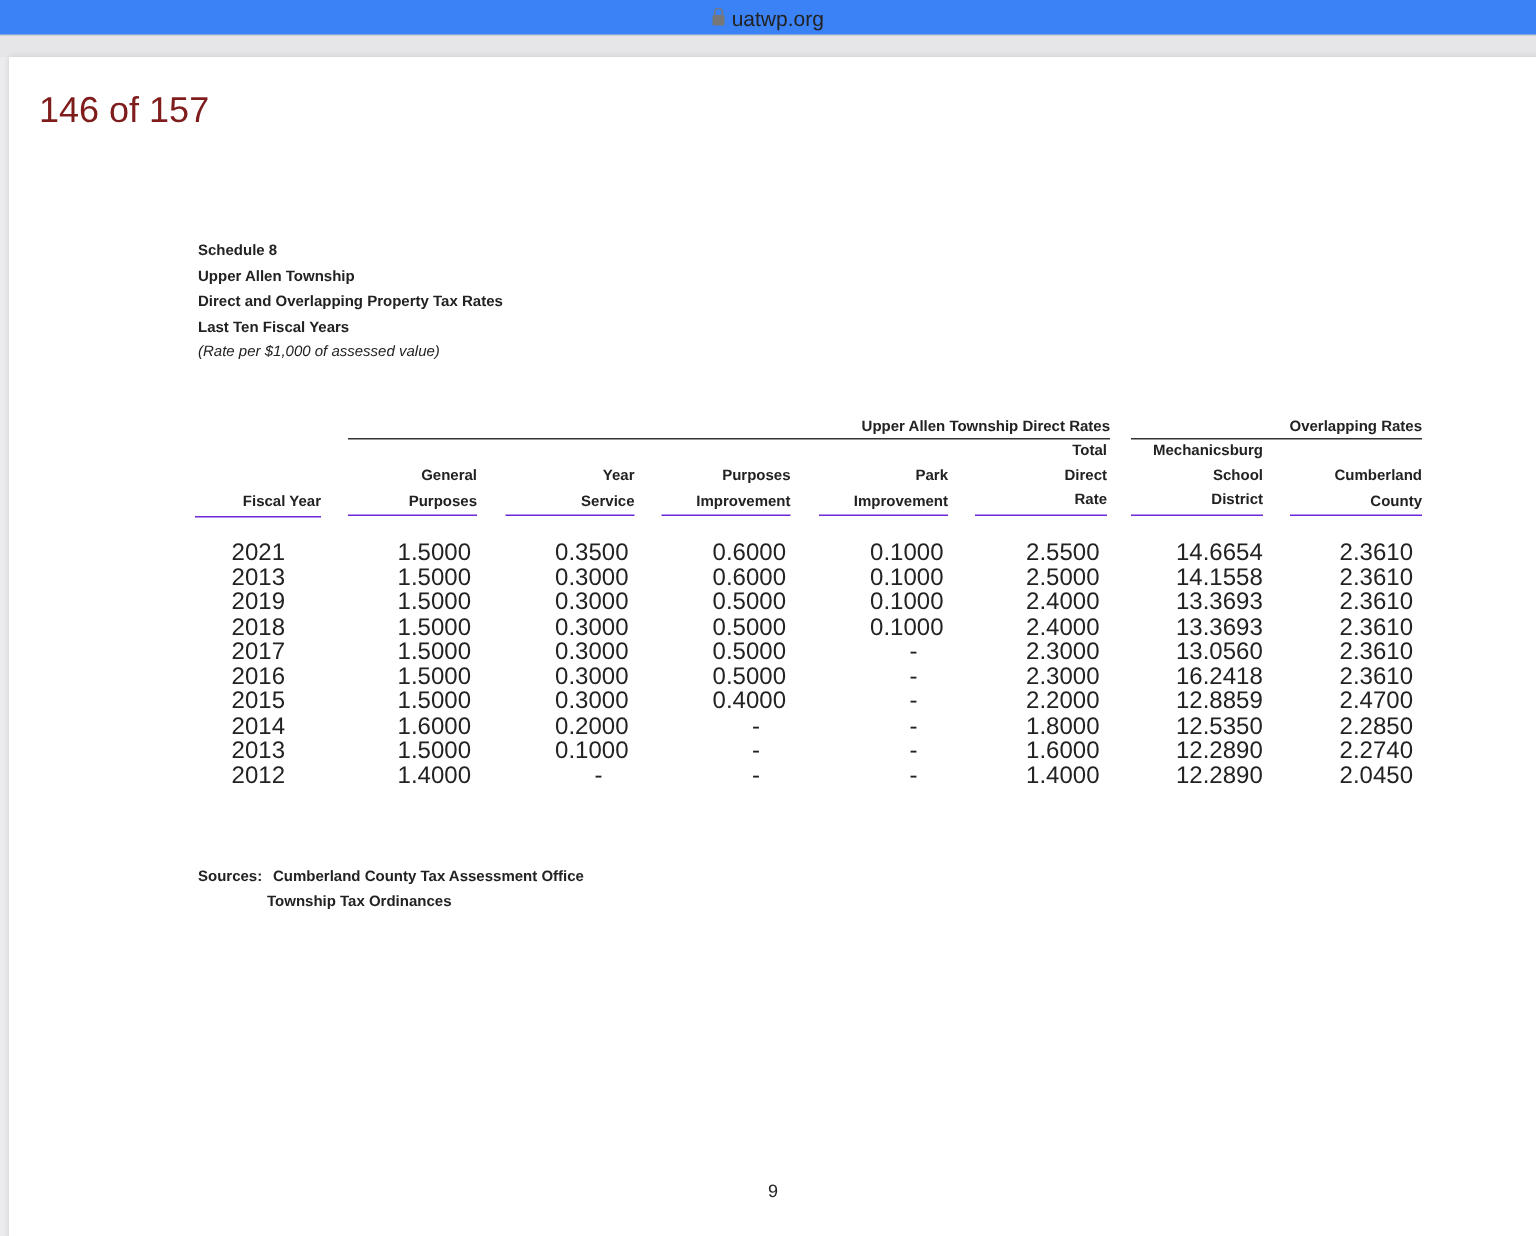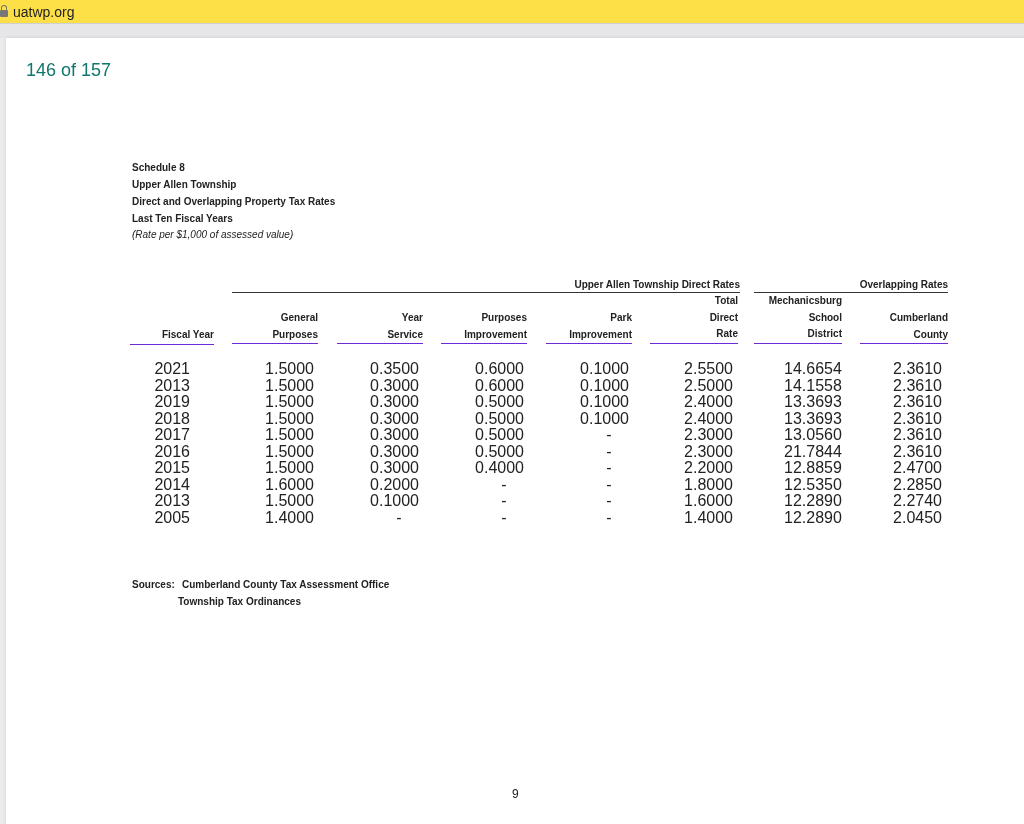--- a/index.html
+++ b/index.html
@@ -4,32 +4,32 @@
   <style>
     html, body { margin: 0; padding: 0; }
     body {
       width: 1024px; height: 824px; overflow: hidden;
       background: #ececef;
       font-family: "Liberation Sans", sans-serif;
       position: relative;
     }
     .topbar {
       position: absolute; left: 0; top: 0; width: 1024px; height: 23px;
-      background: #fde047; border-bottom: 1px solid #cfcfd2;
-      display: flex; align-items: center; 
+      background: #3b82f6; border-bottom: 1px solid #cfcfd2;
+      display: flex; align-items: center; justify-content: center;
       font-size: 14px; color: #222;
     }
     .lock { display: inline-block; width: 8px; height: 7px; background: #777; border-radius: 1px; position: relative; margin-right: 5px; top: 2px; }
     .lock::before { content: ""; position: absolute; left: 1px; top: -5px; width: 4px; height: 5px; border: 1px solid #777; border-bottom: none; border-radius: 3px 3px 0 0; }
     .gutter { position: absolute; left: 0; top: 24px; width: 1024px; height: 14px; background: #e6e6e9; }
     .page {
       position: absolute; left: 6px; top: 38px; width: 1030px; height: 800px;
       background: #fff; box-shadow: 0 0 4px rgba(0,0,0,0.12);
     }
-    .pagecount { position: absolute; left: 20px; top: 22px; font-size: 18px; color: #0f766e; }
+    .pagecount { position: absolute; left: 20px; top: 22px; font-size: 24px; color: #7f1d1d; }
     .doc { position: absolute; left: 0; top: 0; width: 1024px; height: 824px; font-family: "Liberation Sans", sans-serif; color: #222; }
     .hdr { position: absolute; left: 132px; font-size: 10px; font-weight: bold; line-height: 16px; }
     .hdr.it { font-style: italic; font-weight: normal; }
     .col { position: absolute; font-size: 16px; line-height: 16.5px; }
     .cell { text-align: right; }
     .center { text-align: center; }
     .th { position: absolute; font-size: 10px; font-weight: bold; text-align: right; line-height: 16.5px; }
     .uline { border-bottom: 1px solid #6d28d9; }
     .groupline { position: absolute; height: 0; border-top: 1.5px solid #333; }
     .src { position: absolute; font-size: 10px; font-weight: bold; line-height: 17px; }
@@ -96,21 +96,21 @@
   <div class="col" id="c-year" style="left:150px; top:361px; width:40px;">
       <div class="cell">2021</div>
       <div class="cell">2013</div>
       <div class="cell">2019</div>
       <div class="cell">2018</div>
       <div class="cell">2017</div>
       <div class="cell">2016</div>
       <div class="cell">2015</div>
       <div class="cell">2014</div>
       <div class="cell">2013</div>
-      <div class="cell">2005</div>
+      <div class="cell">2012</div>
     </div>
   <div class="col" id="c-general" style="left:260px; top:361px; width:54px;">
       <div class="cell">1.5000</div>
       <div class="cell">1.5000</div>
       <div class="cell">1.5000</div>
       <div class="cell">1.5000</div>
       <div class="cell">1.5000</div>
       <div class="cell">1.5000</div>
       <div class="cell">1.5000</div>
       <div class="cell">1.6000</div>
@@ -164,21 +164,21 @@
       <div class="cell">1.8000</div>
       <div class="cell">1.6000</div>
       <div class="cell">1.4000</div>
     </div>
   <div class="col" id="c-school" style="left:784px; top:361px; width:54px;">
       <div class="cell">14.6654</div>
       <div class="cell">14.1558</div>
       <div class="cell">13.3693</div>
       <div class="cell">13.3693</div>
       <div class="cell">13.0560</div>
-      <div class="cell">21.7844</div>
+      <div class="cell">16.2418</div>
       <div class="cell">12.8859</div>
       <div class="cell">12.5350</div>
       <div class="cell">12.2890</div>
       <div class="cell">12.2890</div>
     </div>
   <div class="col" id="c-county" style="left:888px; top:361px; width:54px;">
       <div class="cell">2.3610</div>
       <div class="cell">2.3610</div>
       <div class="cell">2.3610</div>
       <div class="cell">2.3610</div>

